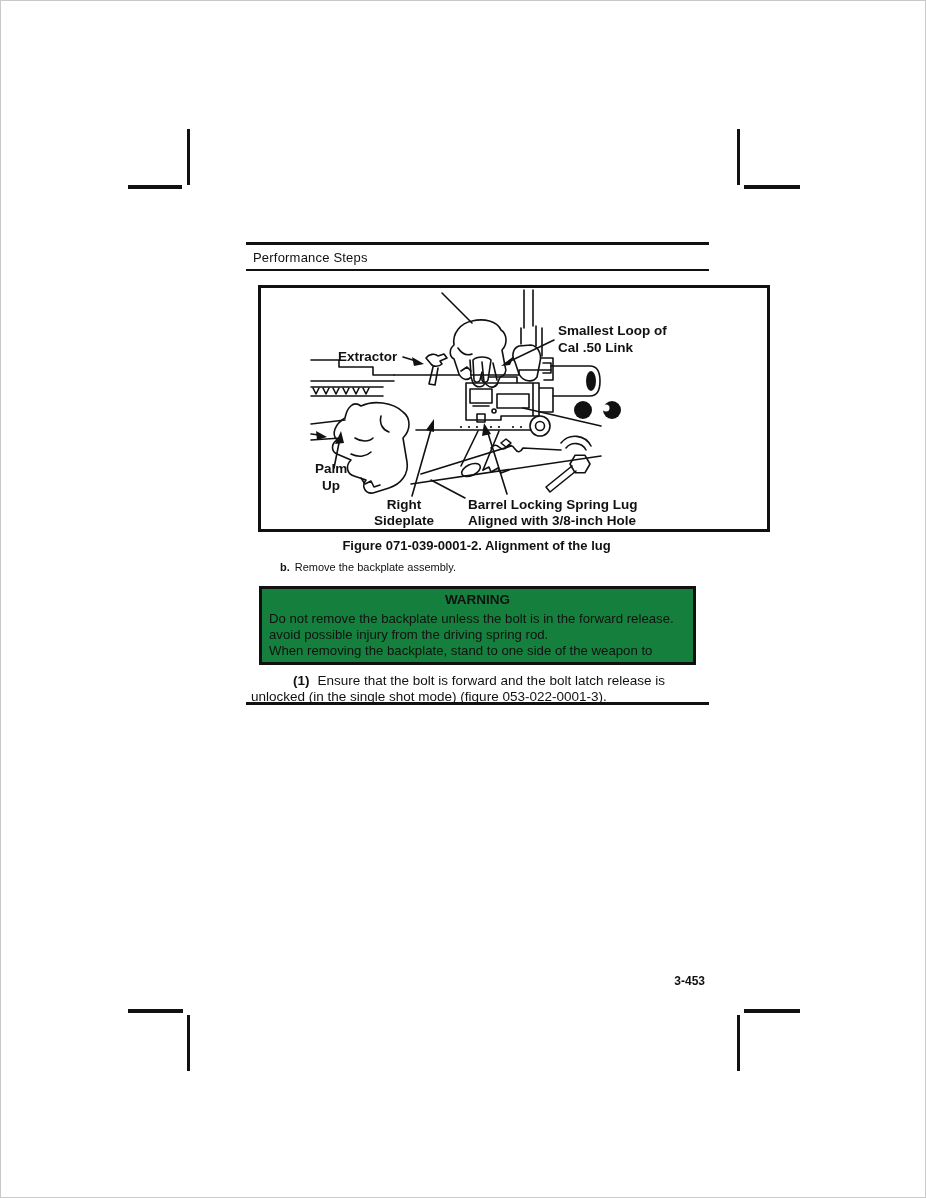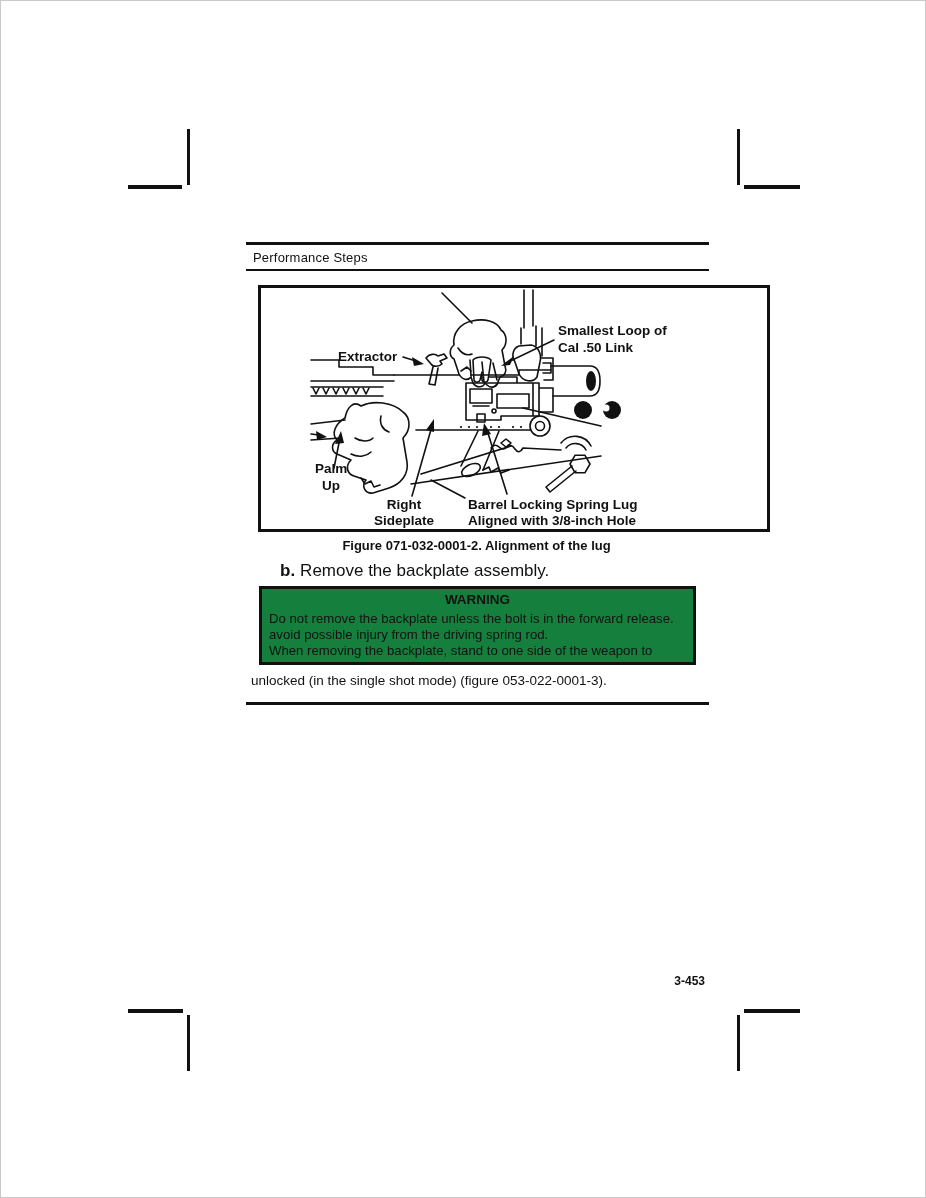--- a/index.html
+++ b/index.html
@@ -35,21 +35,21 @@
     font-size:13.5px; font-weight:600; fill:#111;
   }
 
   .fig-caption {
     position:absolute; left:257px; top:537px; width:437px;
     text-align:center; font-size:13px; font-weight:bold;
   }
 
   .step-b {
     position:absolute; left:279px; top:560px; width:420px;
-    font-size:17px;
+    font-size:11px;
   }
   .step-b .marker { font-weight:bold; margin-right:5px; }
 
   .warning-box {
     position:absolute; left:258px; top:585px;
     width:437px; height:79px;
     border:3px solid #111; background:#15803d;
     padding:3px 7px 0 7px;
   }
   .warning-title {
@@ -182,34 +182,37 @@
       <text class="fig-label" x="77" y="73">Extractor</text>
       <text class="fig-label" x="54" y="185">Palm</text>
       <text class="fig-label" x="61" y="202">Up</text>
       <text class="fig-label" x="143" y="221" text-anchor="middle">Right</text>
       <text class="fig-label" x="143" y="237" text-anchor="middle">Sideplate</text>
       <text class="fig-label" x="207" y="221">Barrel Locking Spring Lug</text>
       <text class="fig-label" x="207" y="237">Aligned with 3/8-inch Hole</text>
     </svg>
   </div>
 
-  <div class="fig-caption">Figure 071-032-0001-2. Alignment of the lug</div>
+  <div class="fig-caption">Figure 071-039-0001-2. Alignment of the lug</div>
 
   <div class="step-b">
     <span class="marker">b.</span><span>Remove the backplate assembly.</span>
   </div>
 
   <div class="warning-box">
     <div class="warning-title">WARNING</div>
     <div class="warning-line">Do not remove the backplate unless the bolt is in the forward release.</div>
     <div class="warning-line">avoid possible injury from the driving spring rod.</div>
     <div class="warning-line">When removing the backplate, stand to one side of the weapon to</div>
   </div>
 
   <div class="step-1">
+    <div class="line1">
+      <span class="marker">(1)</span><span>Ensure that the bolt is forward and the bolt latch release is</span>
+    </div>
     <div class="line2">unlocked (in the single shot mode) (figure 053-022-0001-3).</div>
   </div>
 
   <div class="rule" style="left:245px; top:701px; width:463px; height:3px;"></div>
 
   <div class="footer-page">3-453</div>
 
 </div>
 
 </body></html>

